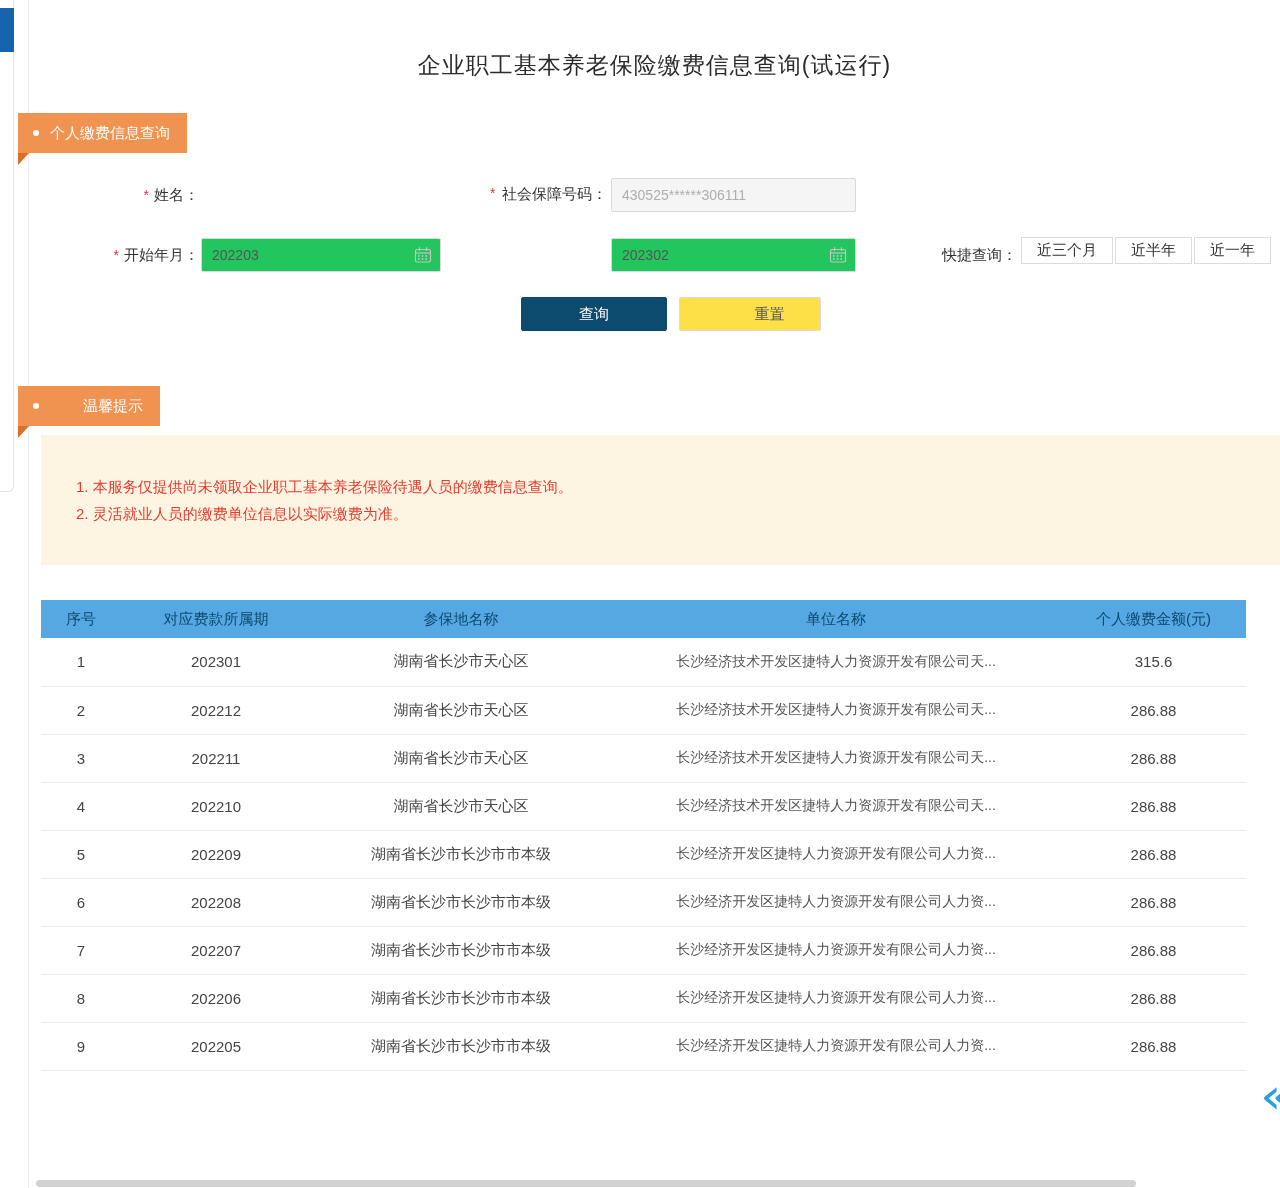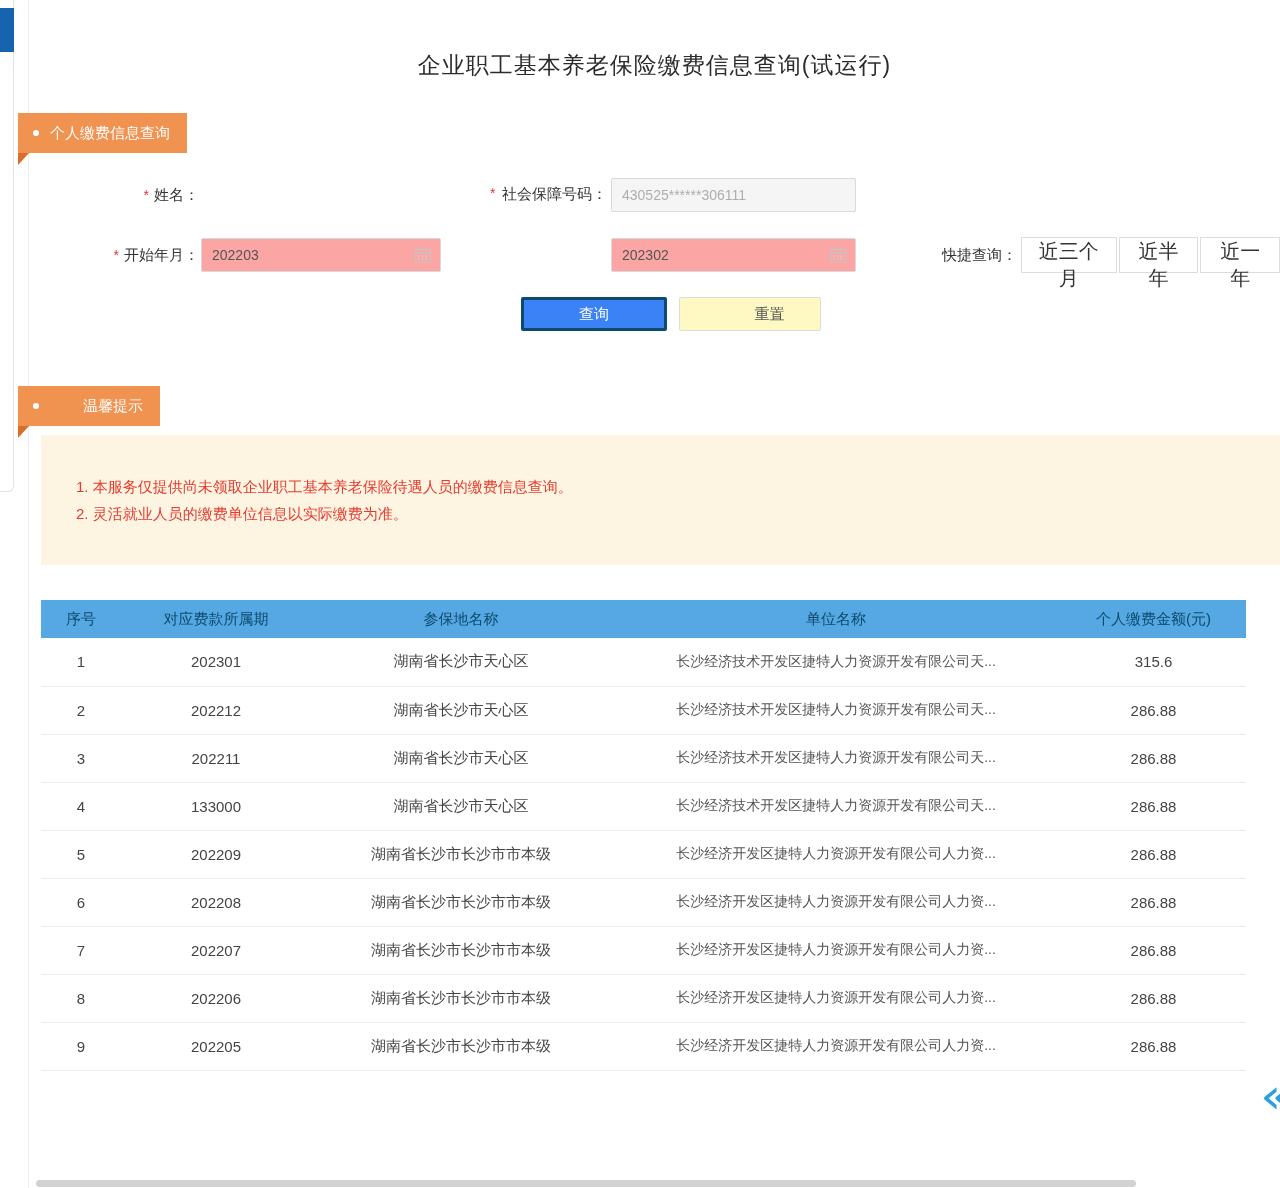--- a/index.html
+++ b/index.html
@@ -53,40 +53,40 @@
   .req { color: #d9363e; margin-right: 5px; font-size: 14px; }
   .txt-input {
     position: absolute; height: 34px; border: 1px solid #d9d9d9;
     border-radius: 2px; font-size: 14px; padding: 0 10px;
     font-family: "Liberation Sans", "DejaVu Sans", sans-serif;
     color: #555; background: #fff; outline: none;
   }
   .txt-input.disabled { background: #f5f5f5; color: #aeaeae; }
   .date-wrap {
     position: absolute; height: 34px; border: 1px solid #d9d9d9;
-    border-radius: 2px; background: #fca5a5; display: flex; align-items: center;
+    border-radius: 2px; background: #22c55e; display: flex; align-items: center;
   }
   .date-wrap input {
     flex: 1; border: none; outline: none; height: 100%; padding: 0 10px;
     font-size: 14px; color: #555; background: transparent;
     font-family: "Liberation Sans", "DejaVu Sans", sans-serif;
   }
   .cal-icon { margin-right: 8px; cursor: pointer; display: flex; }
   .quick-group { position: absolute; display: flex; gap: 2px; }
   .quick-btn {
-    height: 36px; padding: 0 15px; background: #fff;
-    border: 1px solid #dcdcdc; font-size: 20px; color: #333;
+    height: 27px; padding: 0 15px; background: #fff;
+    border: 1px solid #dcdcdc; font-size: 15px; color: #333;
     cursor: pointer; font-family: inherit;
   }
   .btn {
     position: absolute; height: 34px; border-radius: 2px; font-size: 15px;
     cursor: pointer; font-family: inherit; text-align: center;
   }
-  .btn-primary { background: #3b82f6; border: 3px solid #0c4a6e; color: #fff; }
-  .btn-plain   { background: #fef9c3; border: 1px solid #dcdcdc; color: #555; padding-left: 39px; }
+  .btn-primary { background: #0c4a6e; border: 1px solid #0c4a6e; color: #fff; }
+  .btn-plain   { background: #fde047; border: 1px solid #dcdcdc; color: #555; padding-left: 39px; }
   
   .notice-box {
     position: absolute; top: 435px; left: 12px; right: 0; height: 130px;
     background: #fdf5e1;
   }
   .notice-line {
     margin-left: 35px; font-size: 15px; color: #e63a2e; line-height: 27px;
   }
   .notice-line:first-child { margin-top: 38px; }
   
@@ -237,21 +237,21 @@
         </tr>
         <tr>
           <td>3</td>
           <td>202211</td>
           <td>湖南省长沙市天心区</td>
           <td>长沙经济技术开发区捷特人力资源开发有限公司天...</td>
           <td>286.88</td>
         </tr>
         <tr>
           <td>4</td>
-          <td>133000</td>
+          <td>202210</td>
           <td>湖南省长沙市天心区</td>
           <td>长沙经济技术开发区捷特人力资源开发有限公司天...</td>
           <td>286.88</td>
         </tr>
         <tr>
           <td>5</td>
           <td>202209</td>
           <td>湖南省长沙市长沙市市本级</td>
           <td>长沙经济开发区捷特人力资源开发有限公司人力资...</td>
           <td>286.88</td>

